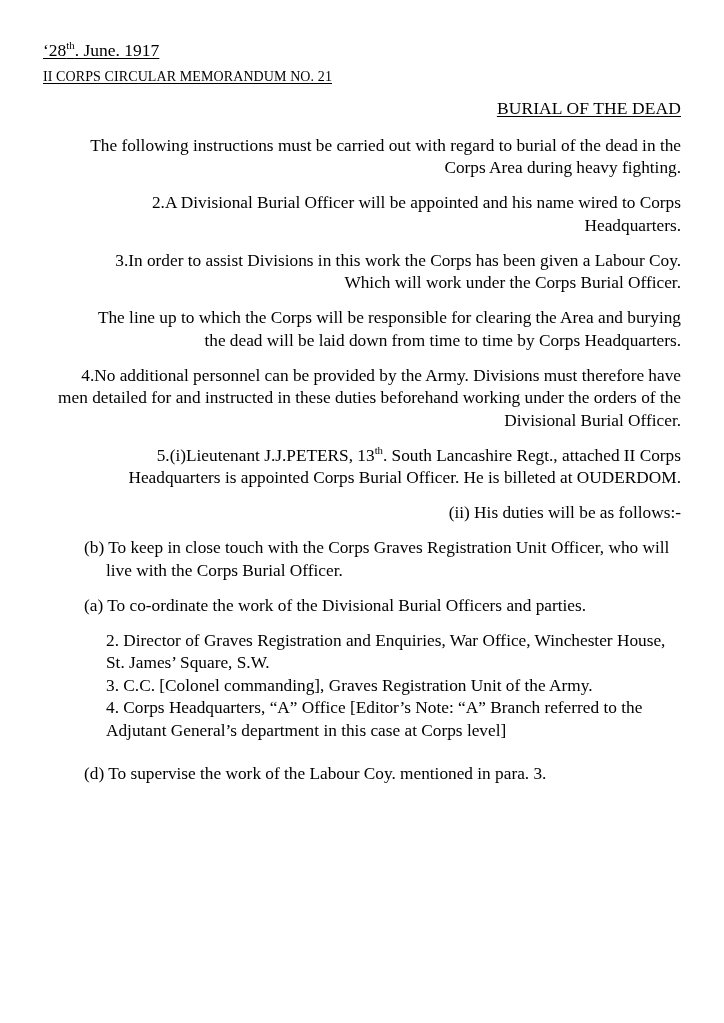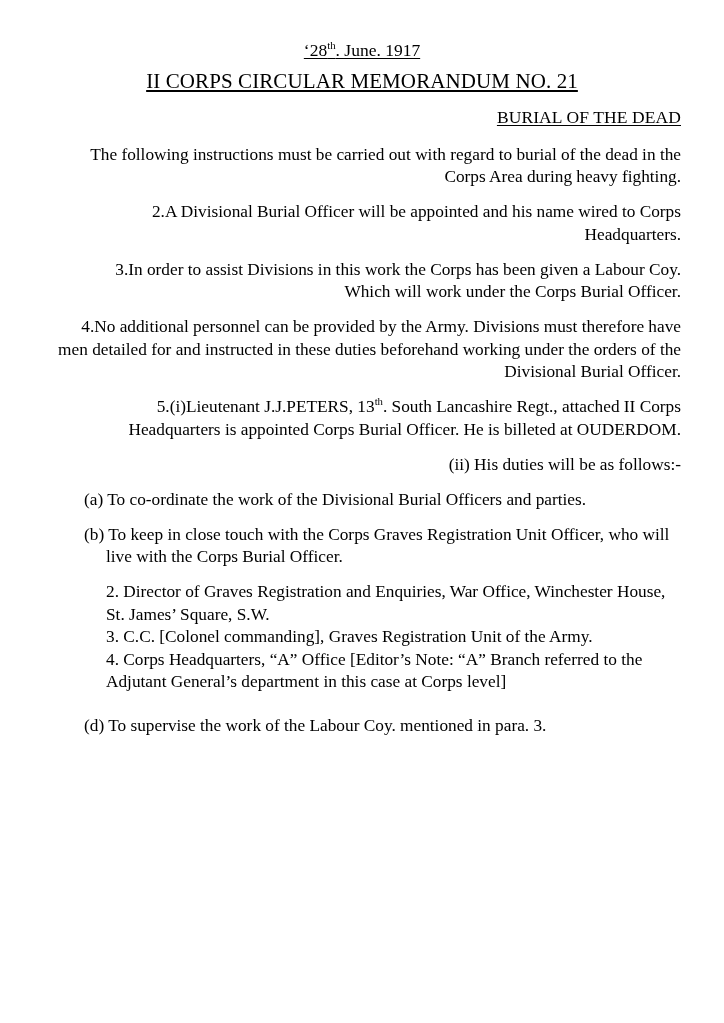--- a/index.html
+++ b/index.html
@@ -24,39 +24,38 @@
   }
   .content {
     position: absolute;
     left: 43px;
     top: 40px;
     width: 638px;
   }
 
   
   .date-line {
-    text-align: center;
+    text-align: left;
     font-size: 17.5px;
     line-height: 1.25;
     margin-bottom: 7px;
   }
   .date-line .u {
     text-decoration: underline;
     text-underline-offset: 2px;
   }
   sup {
     font-size: 0.62em;
     vertical-align: super;
     line-height: 0;
   }
 
   
   .doc-title {
-    text-align: center;
-    font-size: 21px;
+    font-size: 14px;
     font-weight: normal;
     letter-spacing: 0.1px;
     margin: 0 0 13px 0;
   }
   .doc-title .u,
   .doc-subtitle .u {
     text-decoration: underline;
     text-underline-offset: 2px;
   }
   .doc-subtitle {
@@ -121,30 +120,31 @@
 
     <div class="doc-subtitle"><span class="u">BURIAL OF THE DEAD</span></div>
 
     <p class="para indent-first">The following instructions must be carried out with regard to burial of the dead in the Corps Area during heavy fighting.</p>
 
 
     <p class="para"><span class="num">2.</span><span>A Divisional Burial Officer will be appointed and his name wired to Corps Headquarters.</span></p>
 
     <p class="para"><span class="num">3.</span><span>In order to assist Divisions in this work the Corps has been given a Labour Coy. Which will work under the Corps Burial Officer.</span></p>
 
+    <p class="para indent-first">The line up to which the Corps will be responsible for clearing the Area and burying the dead will be laid down from time to time by Corps Headquarters.</p>
 
     <p class="para"><span class="num">4.</span><span>No additional personnel can be provided by the Army. Divisions must therefore have men detailed for and instructed in these duties beforehand working under the orders of the Divisional Burial Officer.</span></p>
 
     <p class="para"><span class="num-wide">5.(i)</span><span>Lieutenant J.J.PETERS, 13</span><sup>th</sup><span>. South Lancashire Regt., attached II Corps Headquarters is appointed Corps Burial Officer. He is billeted at OUDERDOM.</span></p>
 
     <p class="para"><span>(ii)</span> <span>His duties will be as follows:-</span></p>
 
+    <p class="sub-item"><span class="marker">(b)</span> <span>To keep in close touch with the Corps Graves Registration Unit Officer, who will live with the Corps Burial Officer.</span></p>
+
     <p class="sub-item"><span class="marker">(a)</span> <span>To co-ordinate the work of the Divisional Burial Officers and parties.</span></p>
-
-    <p class="sub-item"><span class="marker">(b)</span> <span>To keep in close touch with the Corps Graves Registration Unit Officer, who will live with the Corps Burial Officer.</span></p>
 
     <div>
       <div class="sub-lines">
         <p class="sub-num-line">2. Director of Graves Registration and Enquiries, War Office, Winchester House, St. James’ Square, S.W.</p>
         <p class="sub-num-line">3. C.C. [Colonel commanding], Graves Registration Unit of the Army.</p>
         <p class="sub-num-line">4. Corps Headquarters, “A” Office [Editor’s Note: “A” Branch referred to the Adjutant General’s department in this case at Corps level]</p>
       </div>
     </div>
 
     <p class="sub-item" style="margin-top:21px;"><span class="marker">(d)</span> <span>To supervise the work of the Labour Coy. mentioned in para. 3.</span></p>

